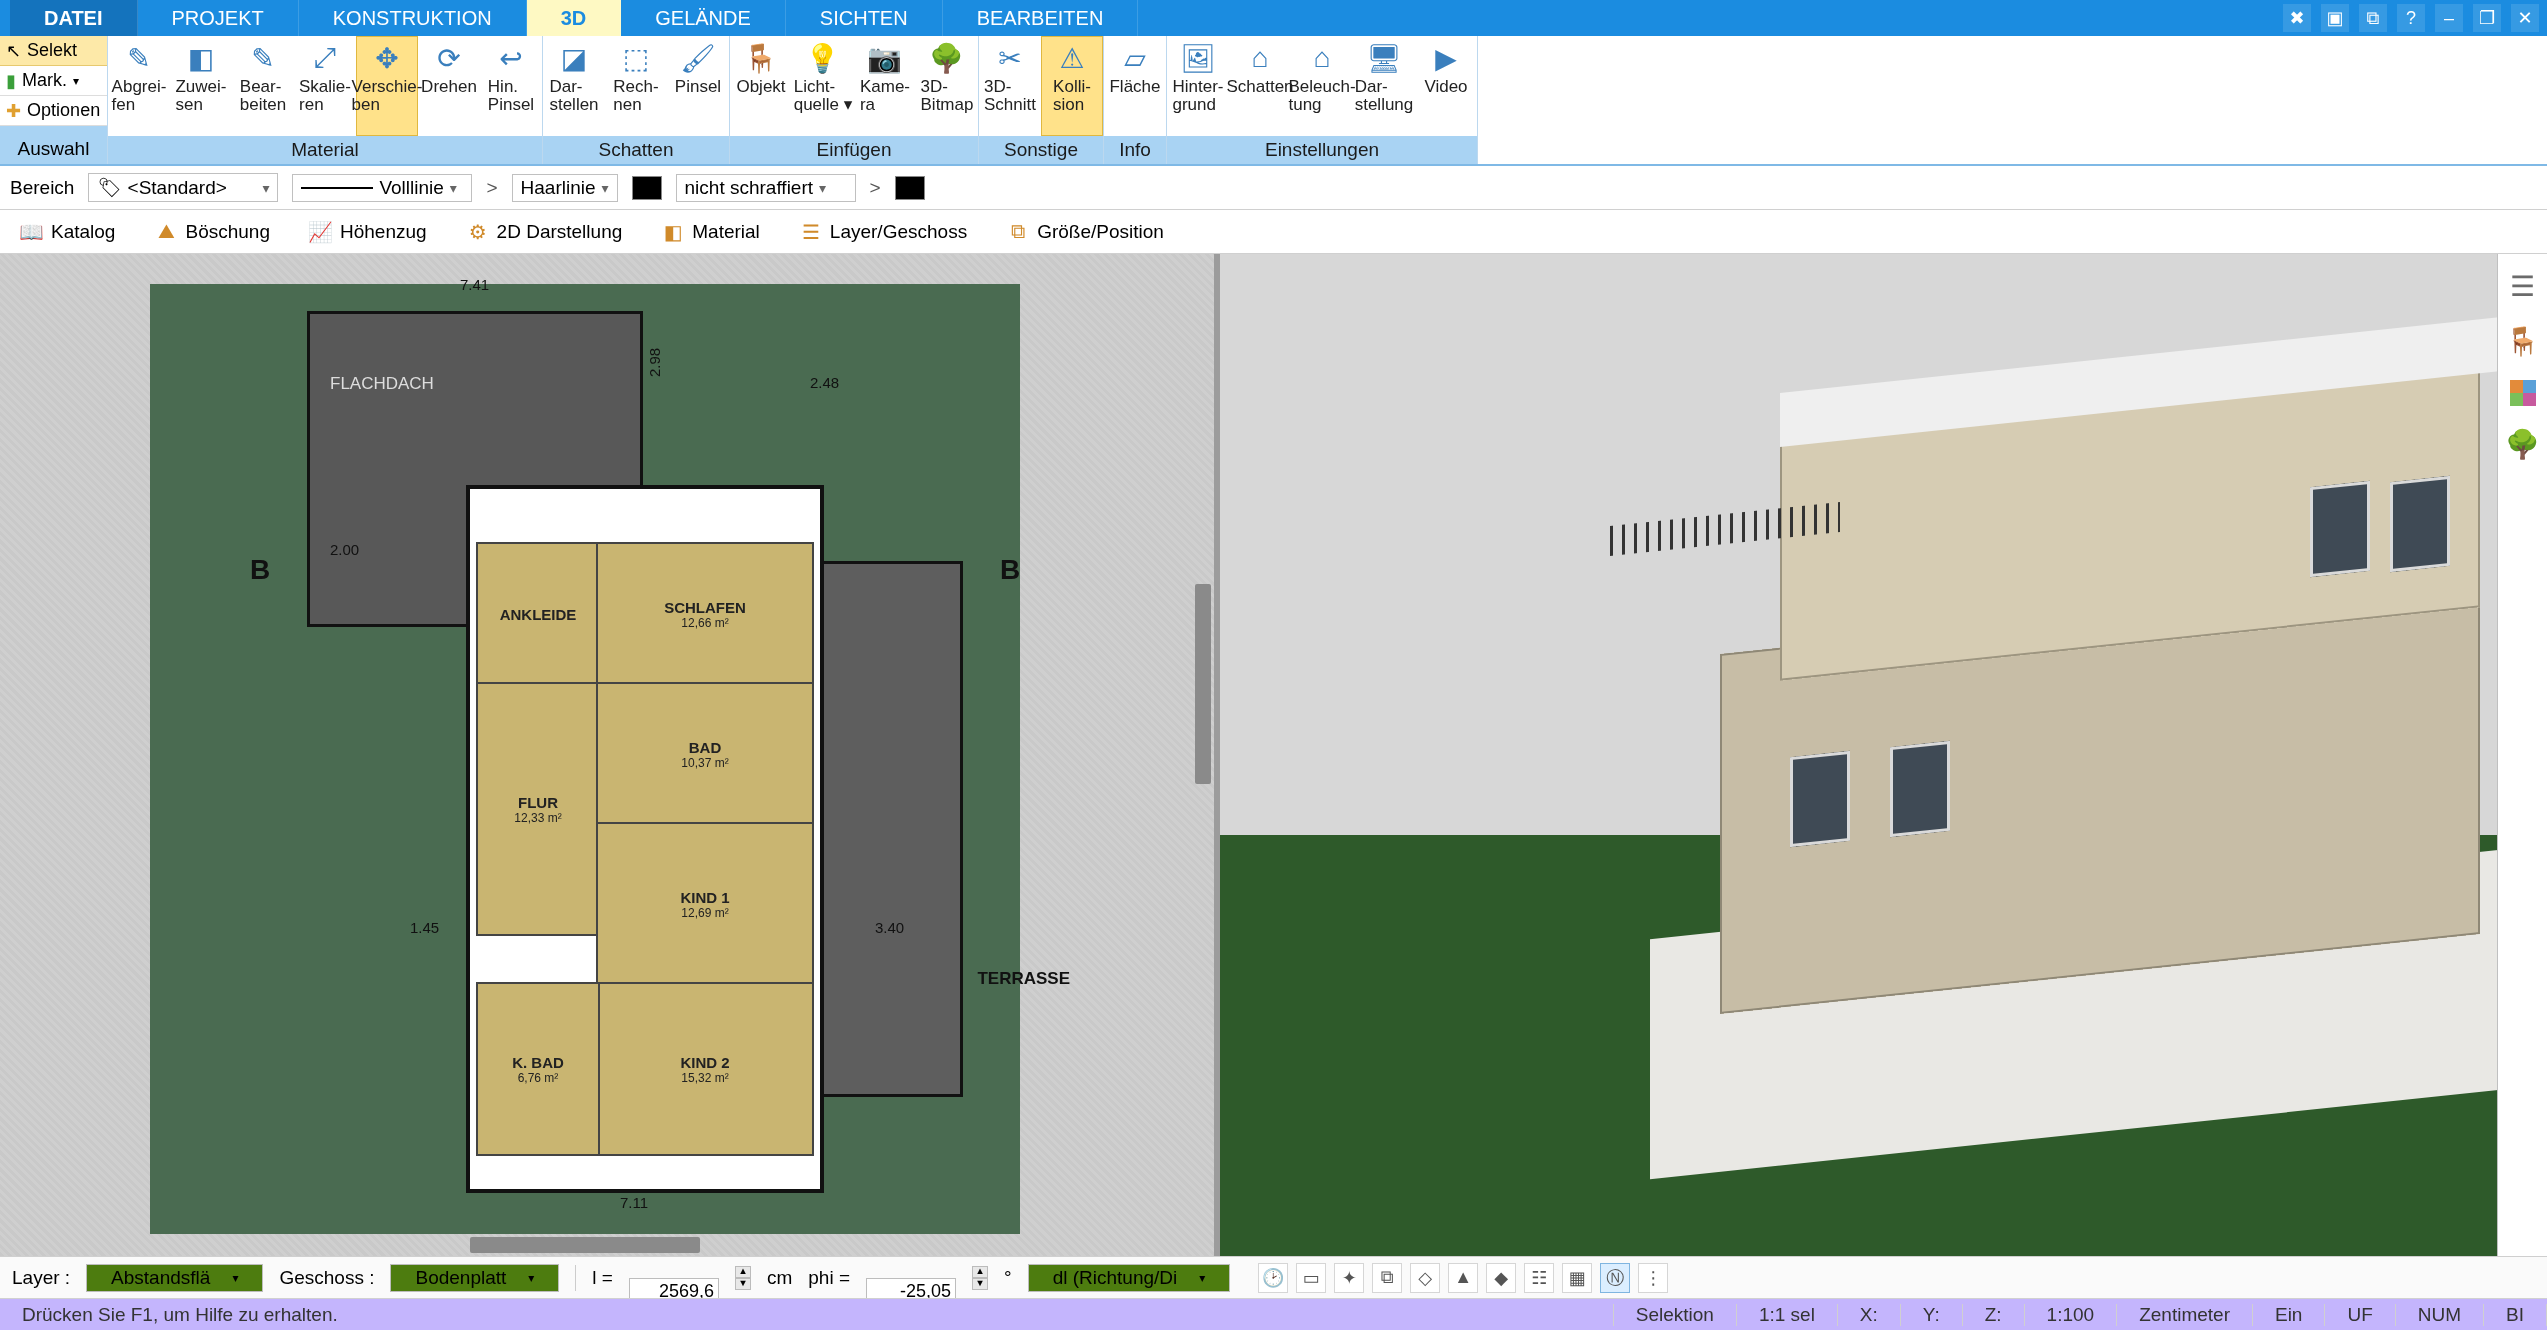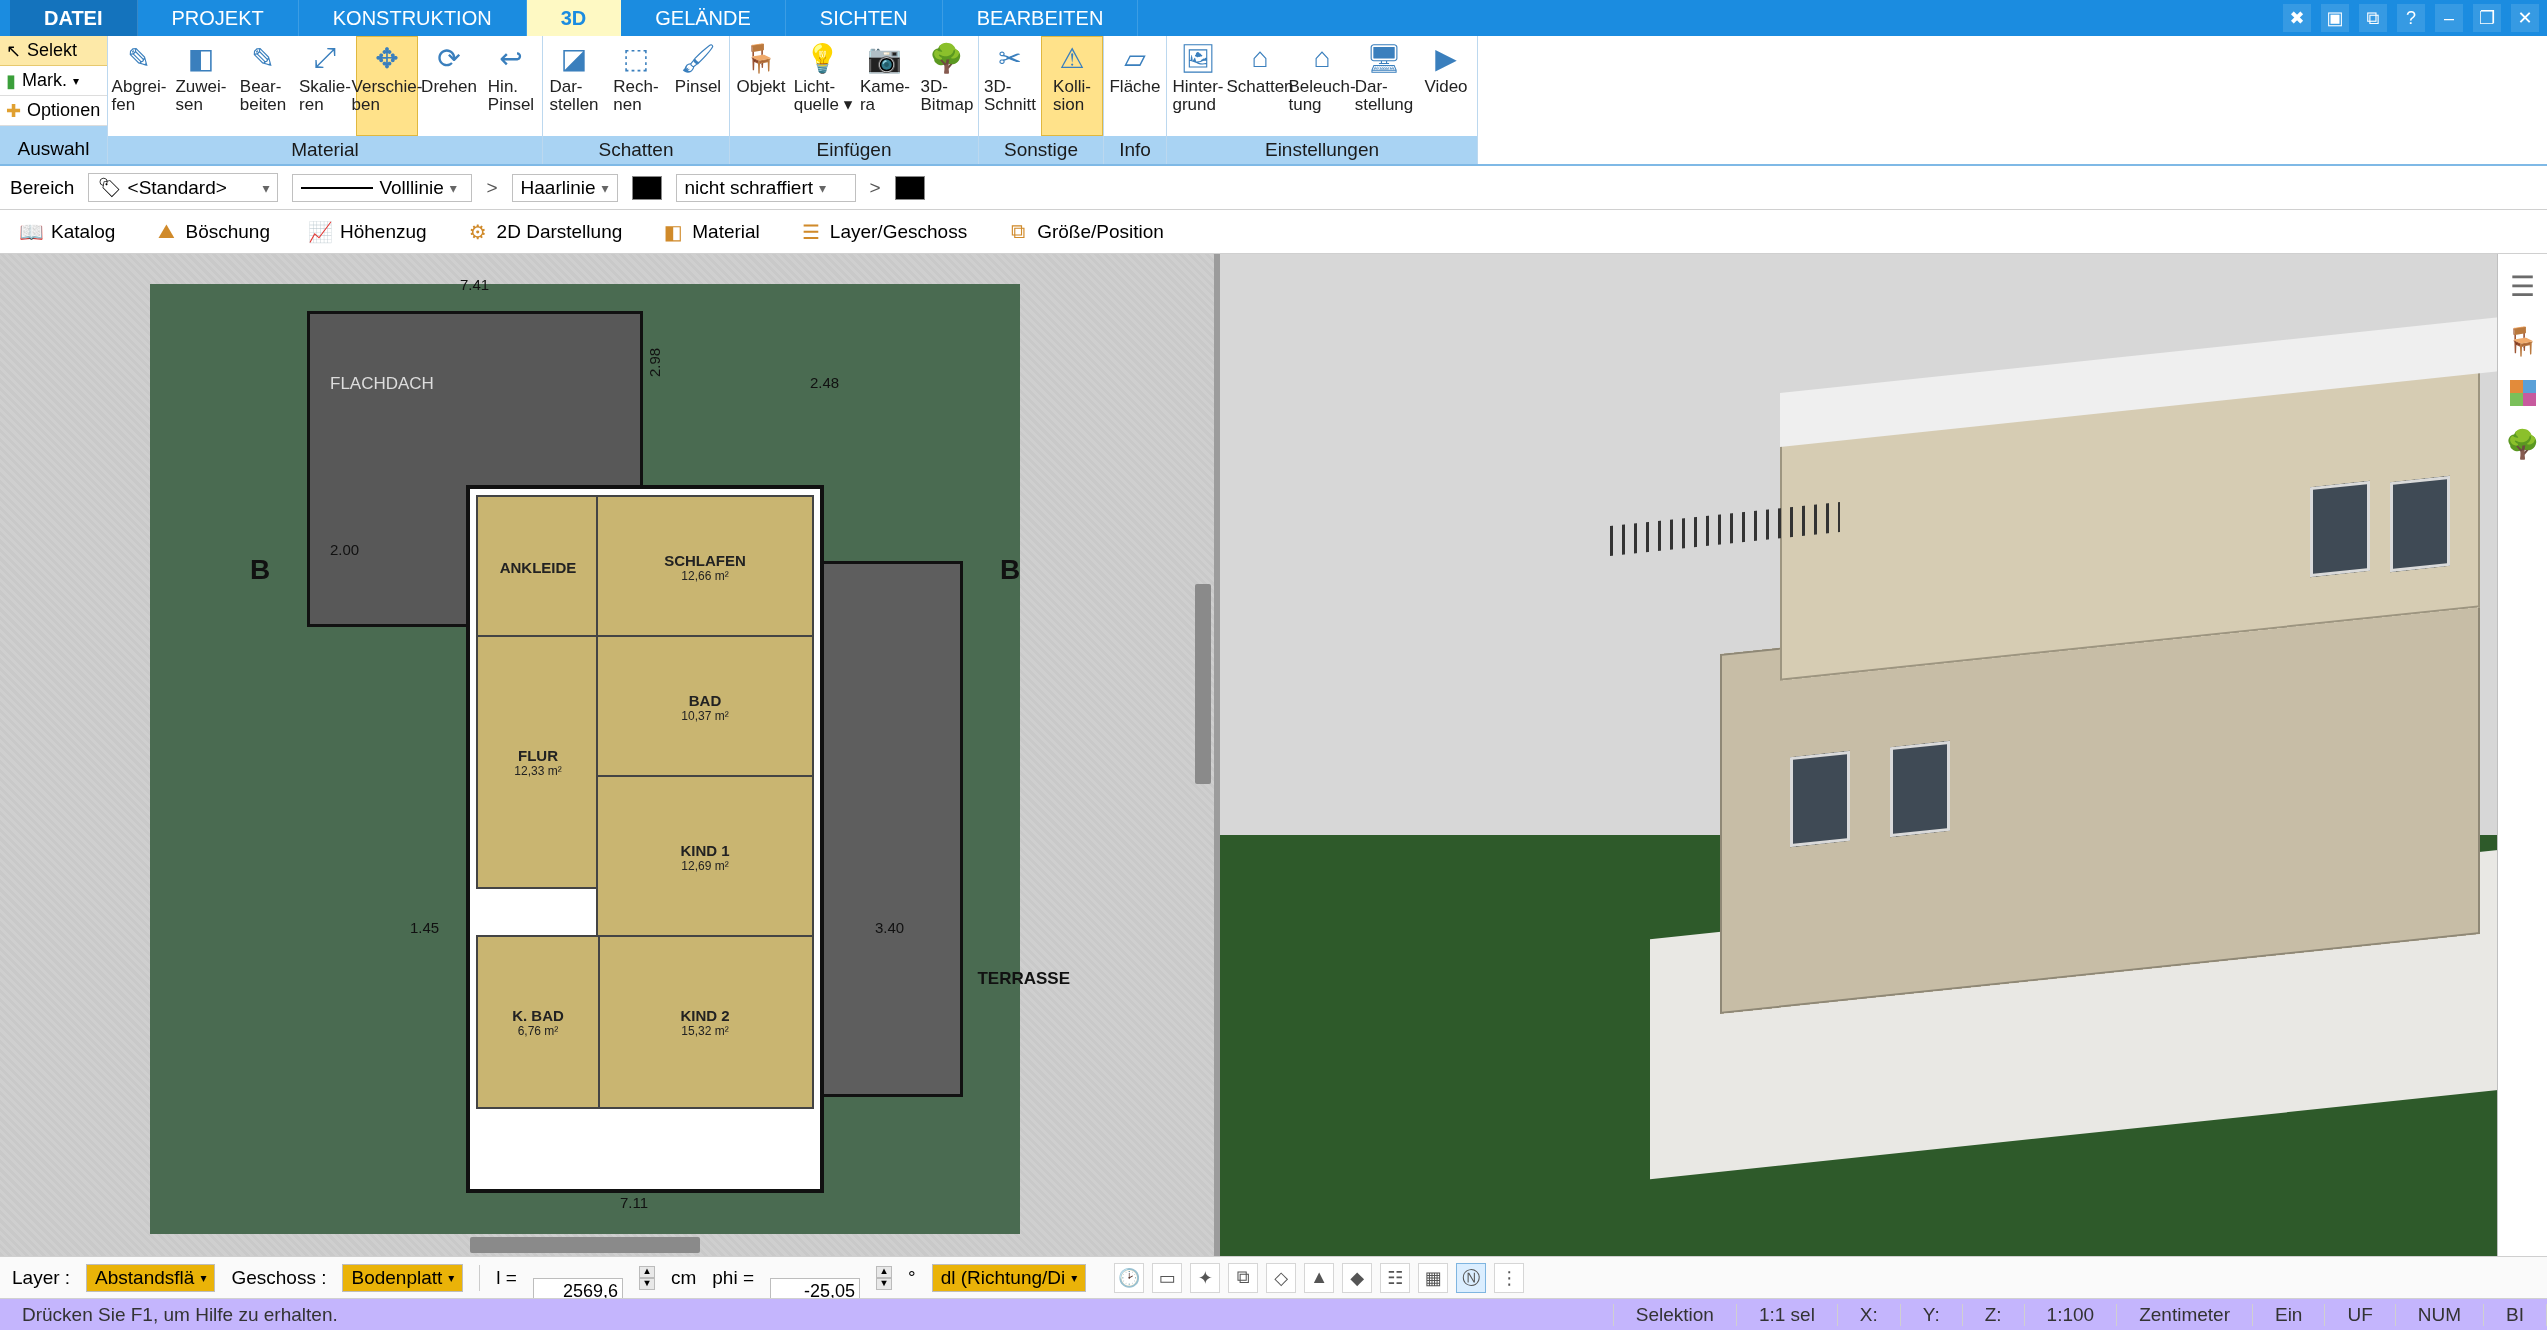--- a/index.html
+++ b/index.html
@@ -49,21 +49,21 @@
 .workspace { flex: 1; display: flex; background: #b5b5b5; min-height: 0; }
 .view { position: relative; overflow: hidden; }
 .view.left { flex: 0 0 1220px; border-right: 6px solid #9c9c9c; background: repeating-linear-gradient(45deg,#c9c9c9 0 3px,#cfcfcf 3px 6px); }
 .view.right { flex: 1; background: linear-gradient(#d7d7d7 0 58%, #2e5a2a 58% 100%); }
 
 
 .greenpad { position: absolute; left: 150px; top: 30px; width: 870px; height: 950px; background: #4a6b51; }
 .roofA { position: absolute; left: 310px; top: 60px; width: 330px; height: 310px; background: #585858; outline: 3px solid #111; }
 .roofB { position: absolute; left: 640px; top: 310px; width: 320px; height: 530px; background: #5e5e5e; outline: 3px solid #111; }
 .house { position: absolute; left: 470px; top: 235px; width: 350px; height: 700px; background: #fff; outline: 4px solid #111; }
-.house .room { position: absolute; outline: 2px solid #444; background: #c9b571; display: flex; flex-direction: column; align-items: center; justify-content: center; font-size: 15px; color: #222; }
+.house .room { position: absolute; outline: 2px solid #444; background: #c9b571; display: flex; flex-direction: column; align-items: center; justify-content: center; font-size: 15px; color: #222; margin-top: 47px; }
 .house .roomname { font-weight: 600; }
 .house .roomarea { font-size: 12px; }
 .terrlabel { position: absolute; right: -250px; bottom: 200px; font-size: 17px; font-weight: 600; color: #111; }
 .sectB { font-size: 28px; font-weight: 700; color: #111; position: absolute; }
 .dimtext { position: absolute; font-size: 15px; color: #111; }
 .scrollH { position: absolute; bottom: 3px; left: 470px; width: 230px; height: 16px; background: #8a8a8a; border-radius: 2px; }
 .scrollV { position: absolute; right: 3px; top: 330px; width: 16px; height: 200px; background: #8a8a8a; border-radius: 2px; }
 
 
 .bld { position: absolute; }
@@ -76,21 +76,21 @@
 
 
 .dockR { position: absolute; right: 0; top: 0; width: 50px; height: 100%; background: #fff; border-left: 1px solid #c0c0c0; display: flex; flex-direction: column; align-items: center; gap: 22px; padding-top: 16px; }
 .dockR span { font-size: 28px; color: #6b6b6b; cursor: pointer; }
 .dockR .csq { width: 26px; height: 26px; display: grid; grid-template: 1fr 1fr / 1fr 1fr; }
 .dockR .csq i:nth-child(1){background:#e38b3a;} .dockR .csq i:nth-child(2){background:#5aa0d8;}
 .dockR .csq i:nth-child(3){background:#7abf5a;} .dockR .csq i:nth-child(4){background:#c75a9e;}
 
 
 .bar4 { height: 42px; display: flex; align-items: center; gap: 16px; padding: 0 12px; border-top: 1px solid #cfcfcf; background: #fafafa; font-size: 19px; }
-.bar4 .combo { border: 1px solid #bdbdbd; padding: 2px 8px; display: flex; align-items: center; gap: 6px; background: #eab308; cursor: pointer; }
+.bar4 .combo { border: 1px solid #bdbdbd; padding: 2px 24px; display: flex; align-items: center; gap: 22px; background: #4d7c0f; cursor: pointer; }
 .bar4 input[type=text] { width: 90px; border: 1px solid #bdbdbd; padding: 2px 4px; text-align: right; font-size: 18px; margin-top: 28px; }
 .bar4 .spin { display: flex; flex-direction: column; }
 .bar4 .spin b { width: 16px; height: 12px; background: #e8e8e8; border: 1px solid #bbb; font-size: 10px; line-height: 8px; text-align: center; cursor: pointer; }
 .bar4 .iconstrip { display: flex; gap: 8px; margin-left: 12px; }
 .bar4 .iconstrip span { width: 30px; height: 30px; display: flex; align-items: center; justify-content: center; border: 1px solid #d6d6d6; background: #fff; cursor: pointer; font-size: 18px; color: #555; }
 .bar4 .iconstrip span.on { background: #dbeeff; border-color: #7fb5e0; }
 
 
 .status { height: 32px; display: flex; align-items: center; background: #c4b5fd; border-top: 1px solid #d0d0d0; font-size: 19px; color: #333; }
 .status .cell { padding: 0 22px; border-right: 1px solid #d0d0d0; white-space: nowrap; }

